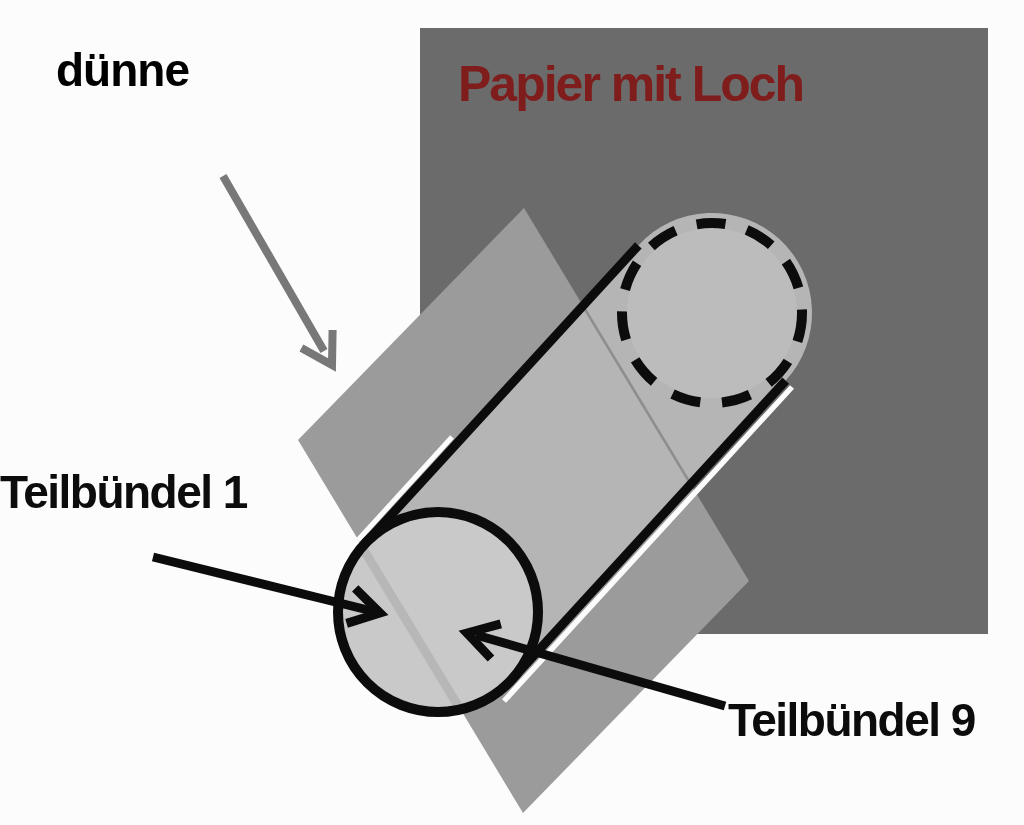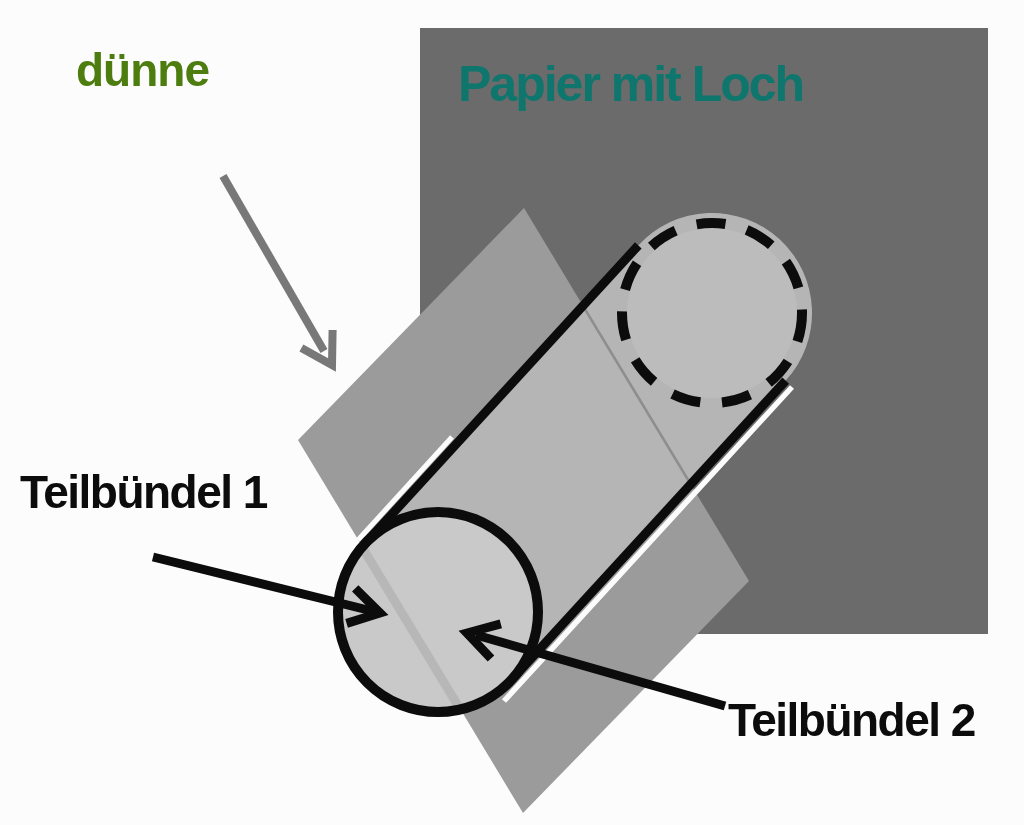--- a/index.html
+++ b/index.html
@@ -3,24 +3,24 @@
 <meta charset="utf-8">
 <style>
   html,body{margin:0;padding:0;}
   body{background:#fcfcfc;font-family:"Liberation Sans",sans-serif;}
   .stage{
     position:relative;width:1024px;height:825px;overflow:hidden;
     background:#fcfcfc;
   }
   .stage svg{position:absolute;left:0;top:0;}
   .label{position:absolute;font-weight:700;white-space:nowrap;}
-  .card-label{left:56px;top:38px;font-size:46px;line-height:64px;color:#4d7c0f;letter-spacing:-1px;margin-left:20px;}
-  .paper-label{left:458px;top:52px;font-size:50px;line-height:64px;color:#0f766e;letter-spacing:-2px;}
+  .card-label{left:56px;top:38px;font-size:46px;line-height:64px;color:#000000;letter-spacing:-1px;}
+  .paper-label{left:458px;top:52px;font-size:50px;line-height:64px;color:#7f1d1d;letter-spacing:-2px;}
   .bundle-label{font-size:46px;line-height:60px;color:#0c0c0c;letter-spacing:-1.5px;}
-  .b1-label{left:20px;top:462px;text-align:right;}
+  .b1-label{left:0;top:462px;text-align:right;}
   .b2-label{left:728px;top:690px;}
 </style>
 </head>
 <body>
 
 <div class="stage">
 
   <svg width="1024" height="825" viewBox="0 0 1024 825">
 
     <rect x="420" y="28" width="568" height="606" fill="#6b6b6b"></rect>
@@ -70,15 +70,15 @@
   </svg>
 
   <div class="label card-label">
     <div>dünne</div>
   </div>
 
   <div class="label paper-label">Papier mit Loch</div>
 
   <div class="label bundle-label b1-label">Teilbündel 1</div>
 
-  <div class="label bundle-label b2-label">Teilbündel 2</div>
+  <div class="label bundle-label b2-label">Teilbündel 9</div>
 
 </div>
 
 </body></html>

